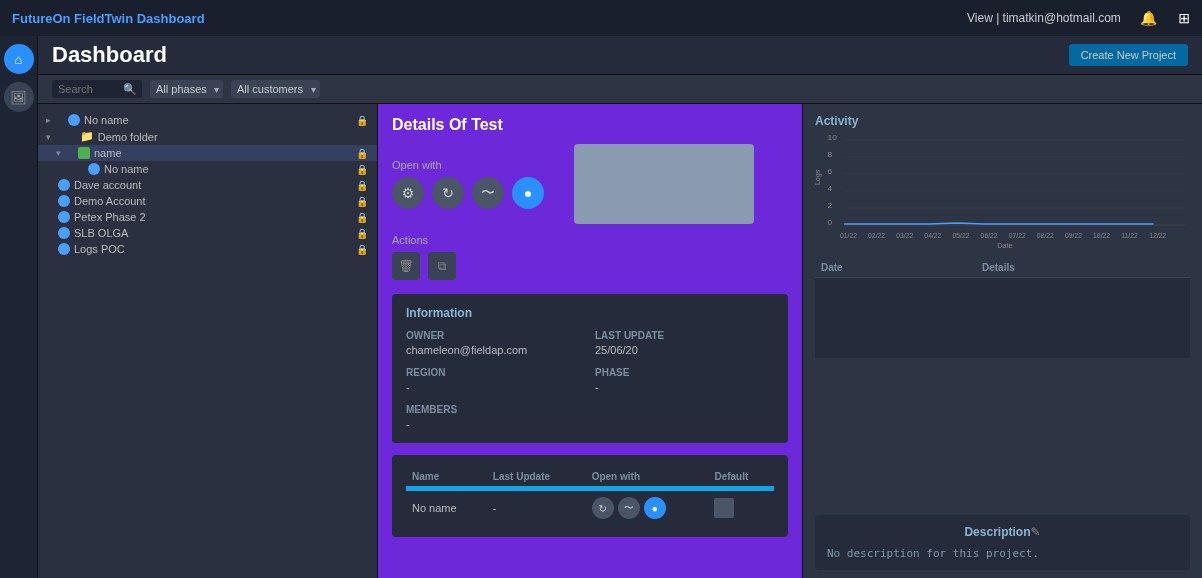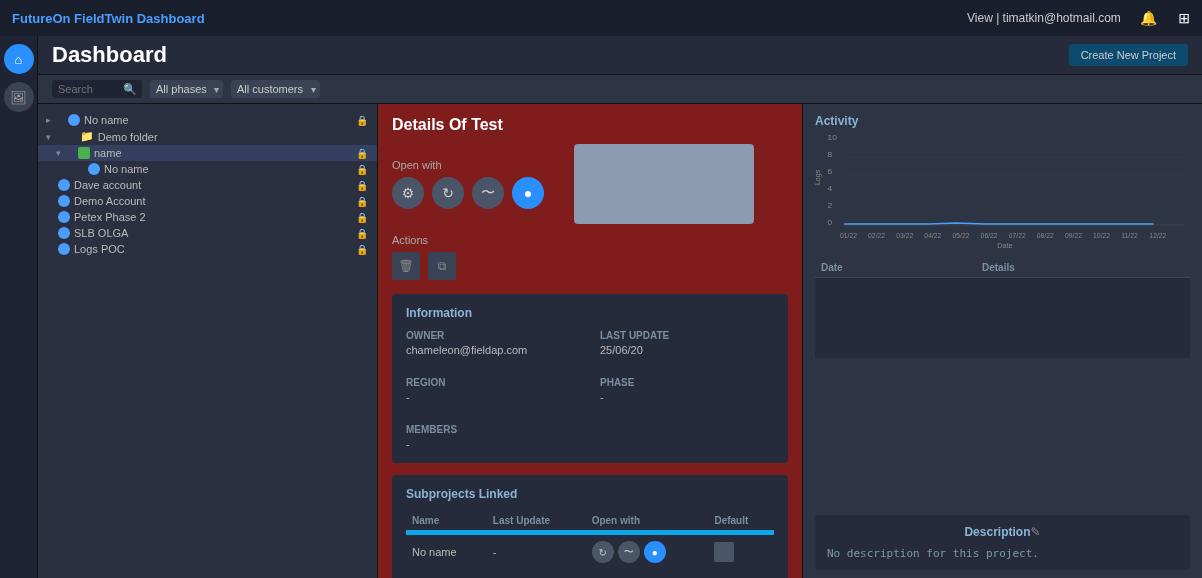--- a/index.html
+++ b/index.html
@@ -48,21 +48,21 @@
 
     
     .header {
       background: #252b3b;
       padding: 6px 14px;
       display: flex; align-items: center; justify-content: space-between;
       border-bottom: 1px solid #111;
     }
     .header-title { color: #fff; font-size: 22px; font-weight: bold; }
     .btn-create {
-      background: #0c4a6e; color: #ccc; border: none; padding: 5px 12px;
+      background: #0369a1; color: #ccc; border: none; padding: 5px 12px;
       border-radius: 3px; cursor: pointer; font-size: 11px;
     }
 
     
     .filter-bar {
       background: #2d3444;
       padding: 5px 14px;
       display: flex; align-items: center; gap: 8px;
       border-bottom: 1px solid #111;
     }
@@ -96,21 +96,21 @@
       cursor: pointer; color: #bbb; font-size: 11px;
       position: relative;
     }
     .tree-item.selected { background: #354060; }
     .tree-label { flex: 1; }
     .tree-lock { margin-left: auto; color: #666; font-size: 10px; }
     .tree-expand { width: 10px; flex-shrink: 0; color: #888; font-size: 9px; }
     .tree-folder-icon { font-size: 11px; margin-right: 4px; color: #f0c040; }
 
     
-    .detail-panel { flex: 1; background: #7f1d1d; overflow-y: auto; padding: 12px 14px; }
+    .detail-panel { flex: 1; background: #6d28d9; overflow-y: auto; padding: 12px 14px; }
     .detail-title { color: #fff; font-size: 16px; font-weight: bold; margin-bottom: 10px; }
     .section-label { color: #aaa; font-size: 11px; margin-bottom: 6px; }
     .open-with-icons { display: flex; gap: 8px; align-items: center; }
     .app-icon {
       width: 32px; height: 32px; border-radius: 50%;
       display: flex; align-items: center; justify-content: center;
       cursor: pointer; font-size: 14px;
     }
     .app-icon.gear { background: #4a5568; color: #ccc; }
     .app-icon.refresh { background: #4a5568; color: #ccc; }
@@ -128,21 +128,21 @@
     .action-icon {
       width: 28px; height: 28px; background: #3a4255;
       border-radius: 3px; display: flex; align-items: center;
       justify-content: center; cursor: pointer; color: #888; font-size: 12px;
     }
 
     .info-box {
       background: #252b3b; border-radius: 4px; padding: 12px 14px; margin-bottom: 12px;
     }
     .info-title { color: #8ab4d4; font-size: 12px; font-weight: bold; margin-bottom: 10px; }
-    .info-grid { display: grid; grid-template-columns: 1fr 1fr; gap: 20px; }
+    .info-grid { display: grid; grid-template-columns: 1fr 1fr; gap: 10px; }
     .info-field label { color: #7a8fa0; font-size: 10px; font-weight: bold; display: block; margin-bottom: 2px; }
     .info-field span { color: #bbb; font-size: 11px; }
 
     .subprojects-box {
       background: #252b3b; border-radius: 4px; padding: 12px 14px;
     }
     .sub-title { color: #8ab4d4; font-size: 12px; font-weight: bold; margin-bottom: 10px; }
     .sub-table { width: 100%; border-collapse: collapse; }
     .sub-table th {
       color: #7a8fa0; font-size: 10px; font-weight: bold;
@@ -347,21 +347,20 @@
               <span>-</span>
             </div>
             <div class="info-field">
               <label>MEMBERS</label>
               <span>-</span>
             </div>
           </div>
         </div>
 
         <div class="subprojects-box">
-          <div class="sub-title">Subprojects Linked</div>
           <table class="sub-table">
             <thead>
               <tr>
                 <th>Name</th>
                 <th>Last Update</th>
                 <th>Open with</th>
                 <th>Default</th>
               </tr>
             </thead>
             <tbody>

